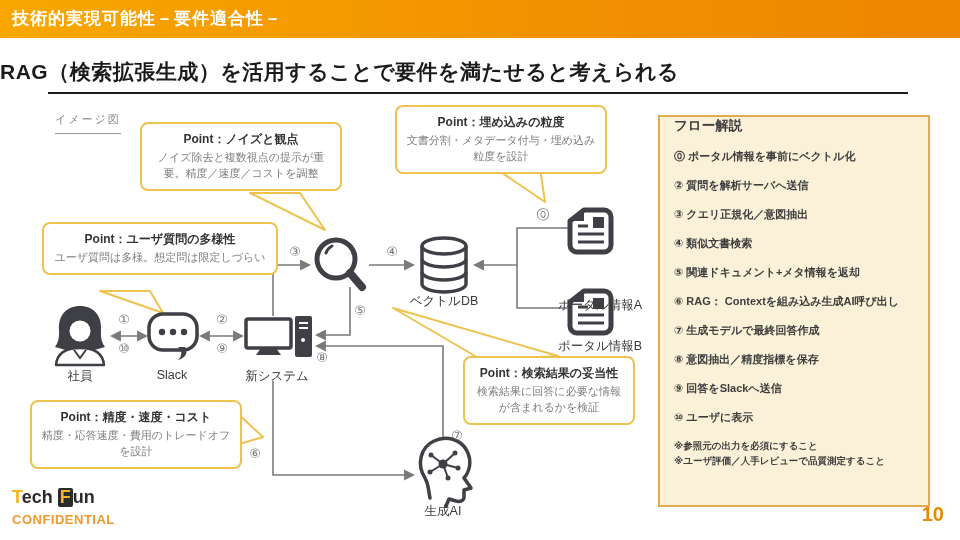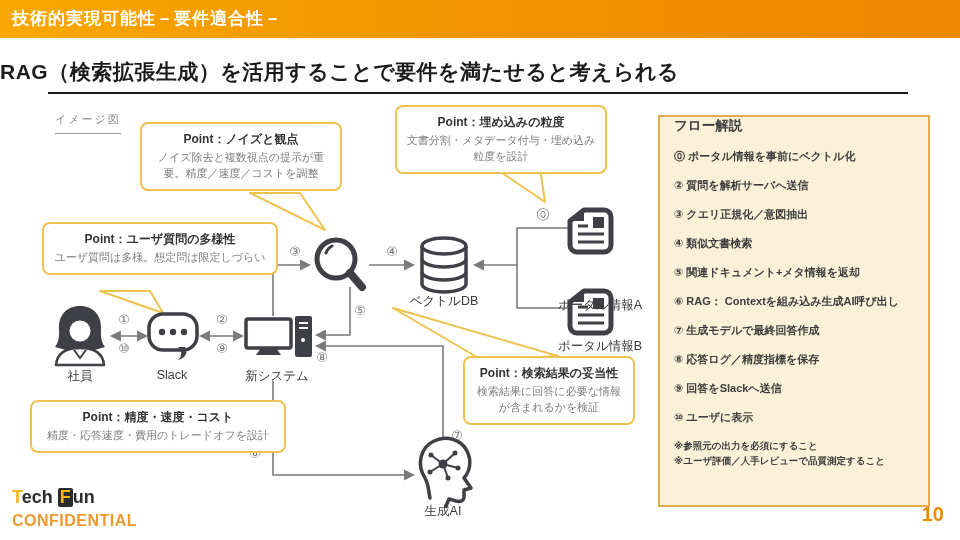--- a/index.html
+++ b/index.html
@@ -23,21 +23,21 @@
   .step-label{position:absolute;transform:translateX(-50%);font-size:13px;color:#777777;line-height:1;}
   .panel{position:absolute;left:658px;top:115px;width:272px;height:392px;background:#FBF1D8;
     border:2px solid #E2AC4E;box-sizing:border-box;padding:0 10px 8px 14px;}
   .panel-title{font-size:13.5px;font-weight:bold;color:#3d3d3d;margin-bottom:14px;}
   .fp-item{font-size:11px;font-weight:bold;color:#3d3d3d;margin-bottom:14px;white-space:nowrap;}
   .fp-note{font-size:9.5px;font-weight:bold;color:#3d3d3d;line-height:1.55;white-space:nowrap;}
   .logo{position:absolute;left:12px;top:487px;font-size:18px;font-weight:bold;color:#2b2b2b;}
   .logo .lt{color:#F2B418;}
   .logo .lf{display:inline-block;background:#2b2b2b;color:#F2B418;border-radius:2px;
     padding:0 2px;margin-left:5px;line-height:1.05;}
-  .confidential{position:absolute;left:12px;top:512px;font-size:16px;font-weight:bold;
+  .confidential{position:absolute;left:12px;top:512px;font-size:13px;font-weight:bold;
     color:#F0992E;letter-spacing:0.5px;}
   .pagenum{position:absolute;right:16px;top:503px;font-size:20px;font-weight:bold;color:#E78A00;}
 </style>
 </head>
 <body>
 
 <div class="slide">
 
   <div class="header-bar">
     <span>技術的実現可能性－要件適合性－</span>
@@ -171,39 +171,39 @@
     <div class="c-body">ユーザ質問は多様。想定問は限定しづらい</div>
   </div>
   <div class="callout" style="left:140px;top:122px;width:202px;">
     <div class="c-title">Point：ノイズと観点</div>
     <div class="c-body">ノイズ除去と複数視点の提示が重要。精度／速度／コストを調整</div>
   </div>
   <div class="callout" style="left:395px;top:105px;width:212px;">
     <div class="c-title">Point：埋め込みの粒度</div>
     <div class="c-body">文書分割・メタデータ付与・埋め込み粒度を設計</div>
   </div>
-  <div class="callout" style="left:30px;top:400px;width:256px;">
+  <div class="callout" style="left:30px;top:400px;width:212px;">
     <div class="c-title">Point：精度・速度・コスト</div>
     <div class="c-body">精度・応答速度・費用のトレードオフを設計</div>
   </div>
   <div class="callout" style="left:463px;top:356px;width:172px;">
     <div class="c-title">Point：検索結果の妥当性</div>
     <div class="c-body">検索結果に回答に必要な情報が含まれるかを検証</div>
   </div>
 
   <div class="panel">
     <div class="panel-title">フロー解説</div>
     <div class="fp-item">⓪ ポータル情報を事前にベクトル化</div>
     <div class="fp-item">② 質問を解析サーバへ送信</div>
     <div class="fp-item">③ クエリ正規化／意図抽出</div>
     <div class="fp-item">④ 類似文書検索</div>
     <div class="fp-item">⑤ 関連ドキュメント+メタ情報を返却</div>
     <div class="fp-item">⑥ RAG： Contextを組み込み生成AI呼び出し</div>
     <div class="fp-item">⑦ 生成モデルで最終回答作成</div>
-    <div class="fp-item">⑧ 応答ログ／精度指標を保存</div>
+    <div class="fp-item">⑧ 意図抽出／精度指標を保存</div>
     <div class="fp-item">⑨ 回答をSlackへ送信</div>
     <div class="fp-item">⑩ ユーザに表示</div>
     <div class="fp-note">※参照元の出力を必須にすること</div>
     <div class="fp-note">※ユーザ評価／人手レビューで品質測定すること</div>
   </div>
 
   <div class="logo"><span class="lt">T</span><span>ech</span><span class="lf">F</span><span>un</span></div>
   <div class="confidential">CONFIDENTIAL</div>
   <div class="pagenum">10</div>
 

